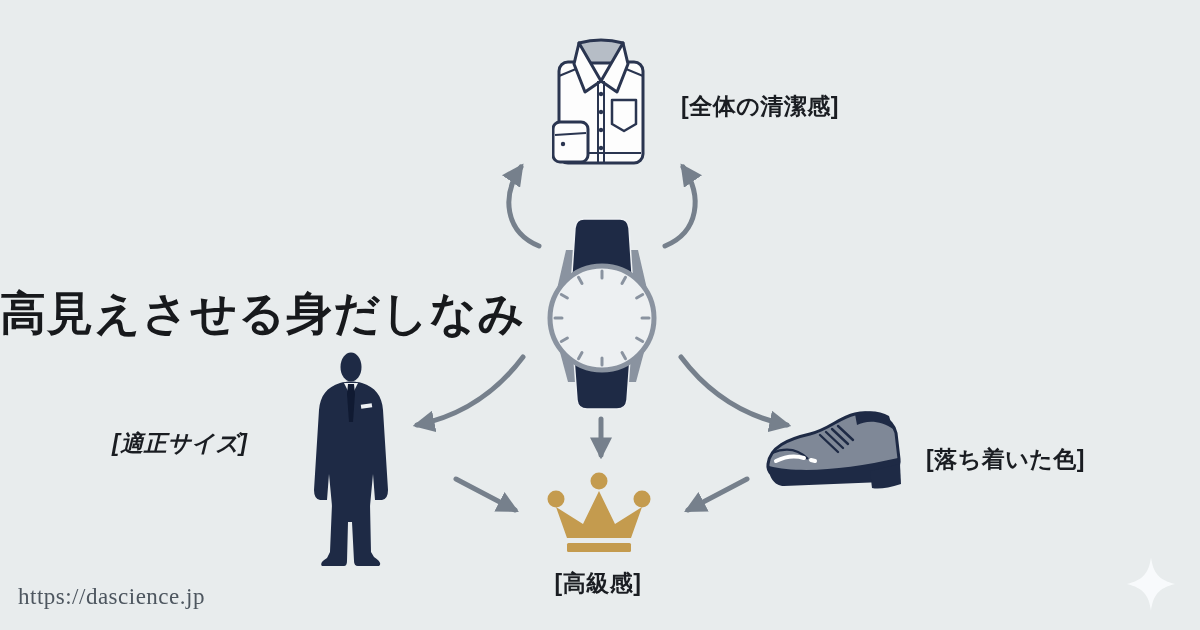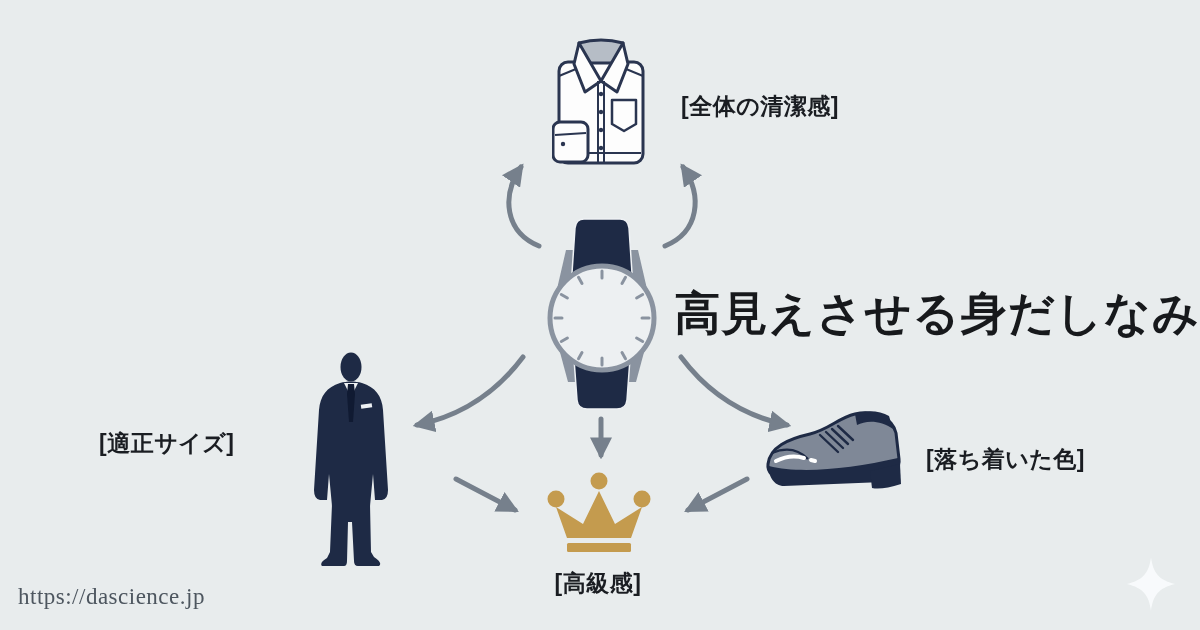--- a/index.html
+++ b/index.html
@@ -3,32 +3,32 @@
 <meta charset="utf-8">
 <style>
   html,body{margin:0;padding:0;background:#cfd5d8;}
   .canvas{
     position:relative;width:1200px;height:630px;overflow:hidden;
     background:#e8eced;
     font-family:"Liberation Sans","DejaVu Sans",sans-serif;
   }
   .abs{position:absolute;}
   .title{
-    top:287px;left:0;width:1200px;text-align:right;
+    top:287px;left:0;width:1200px;text-align:left;
     font-size:46px;font-weight:800;color:#17191c;letter-spacing:1px;
     line-height:1.15;white-space:nowrap;
     text-shadow:-3px 0 #e8eced,3px 0 #e8eced,0 -3px #e8eced,0 3px #e8eced,
                 -2px -2px #e8eced,2px -2px #e8eced,-2px 2px #e8eced,2px 2px #e8eced;
   }
   .label{
     font-size:23px;font-weight:700;color:#1a1d22;letter-spacing:.5px;
     line-height:1.1;white-space:nowrap;
   }
   .label-shirt{left:681px;top:94px;}
-  .label-size{left:99px;top:431px;}
+  .label-size{left:112px;top:431px;font-style:italic;}
   .label-color{left:926px;top:435px;margin-top:12px;}
   .label-luxury{left:0;top:563px;width:1196px;text-align:center;margin-top:8px;}
   .url{
     left:18px;top:584px;
     font-family:"Liberation Serif","DejaVu Serif",serif;
     font-size:23px;color:#4d565f;letter-spacing:.5px;
   }
 </style>
 </head>
 <body>

